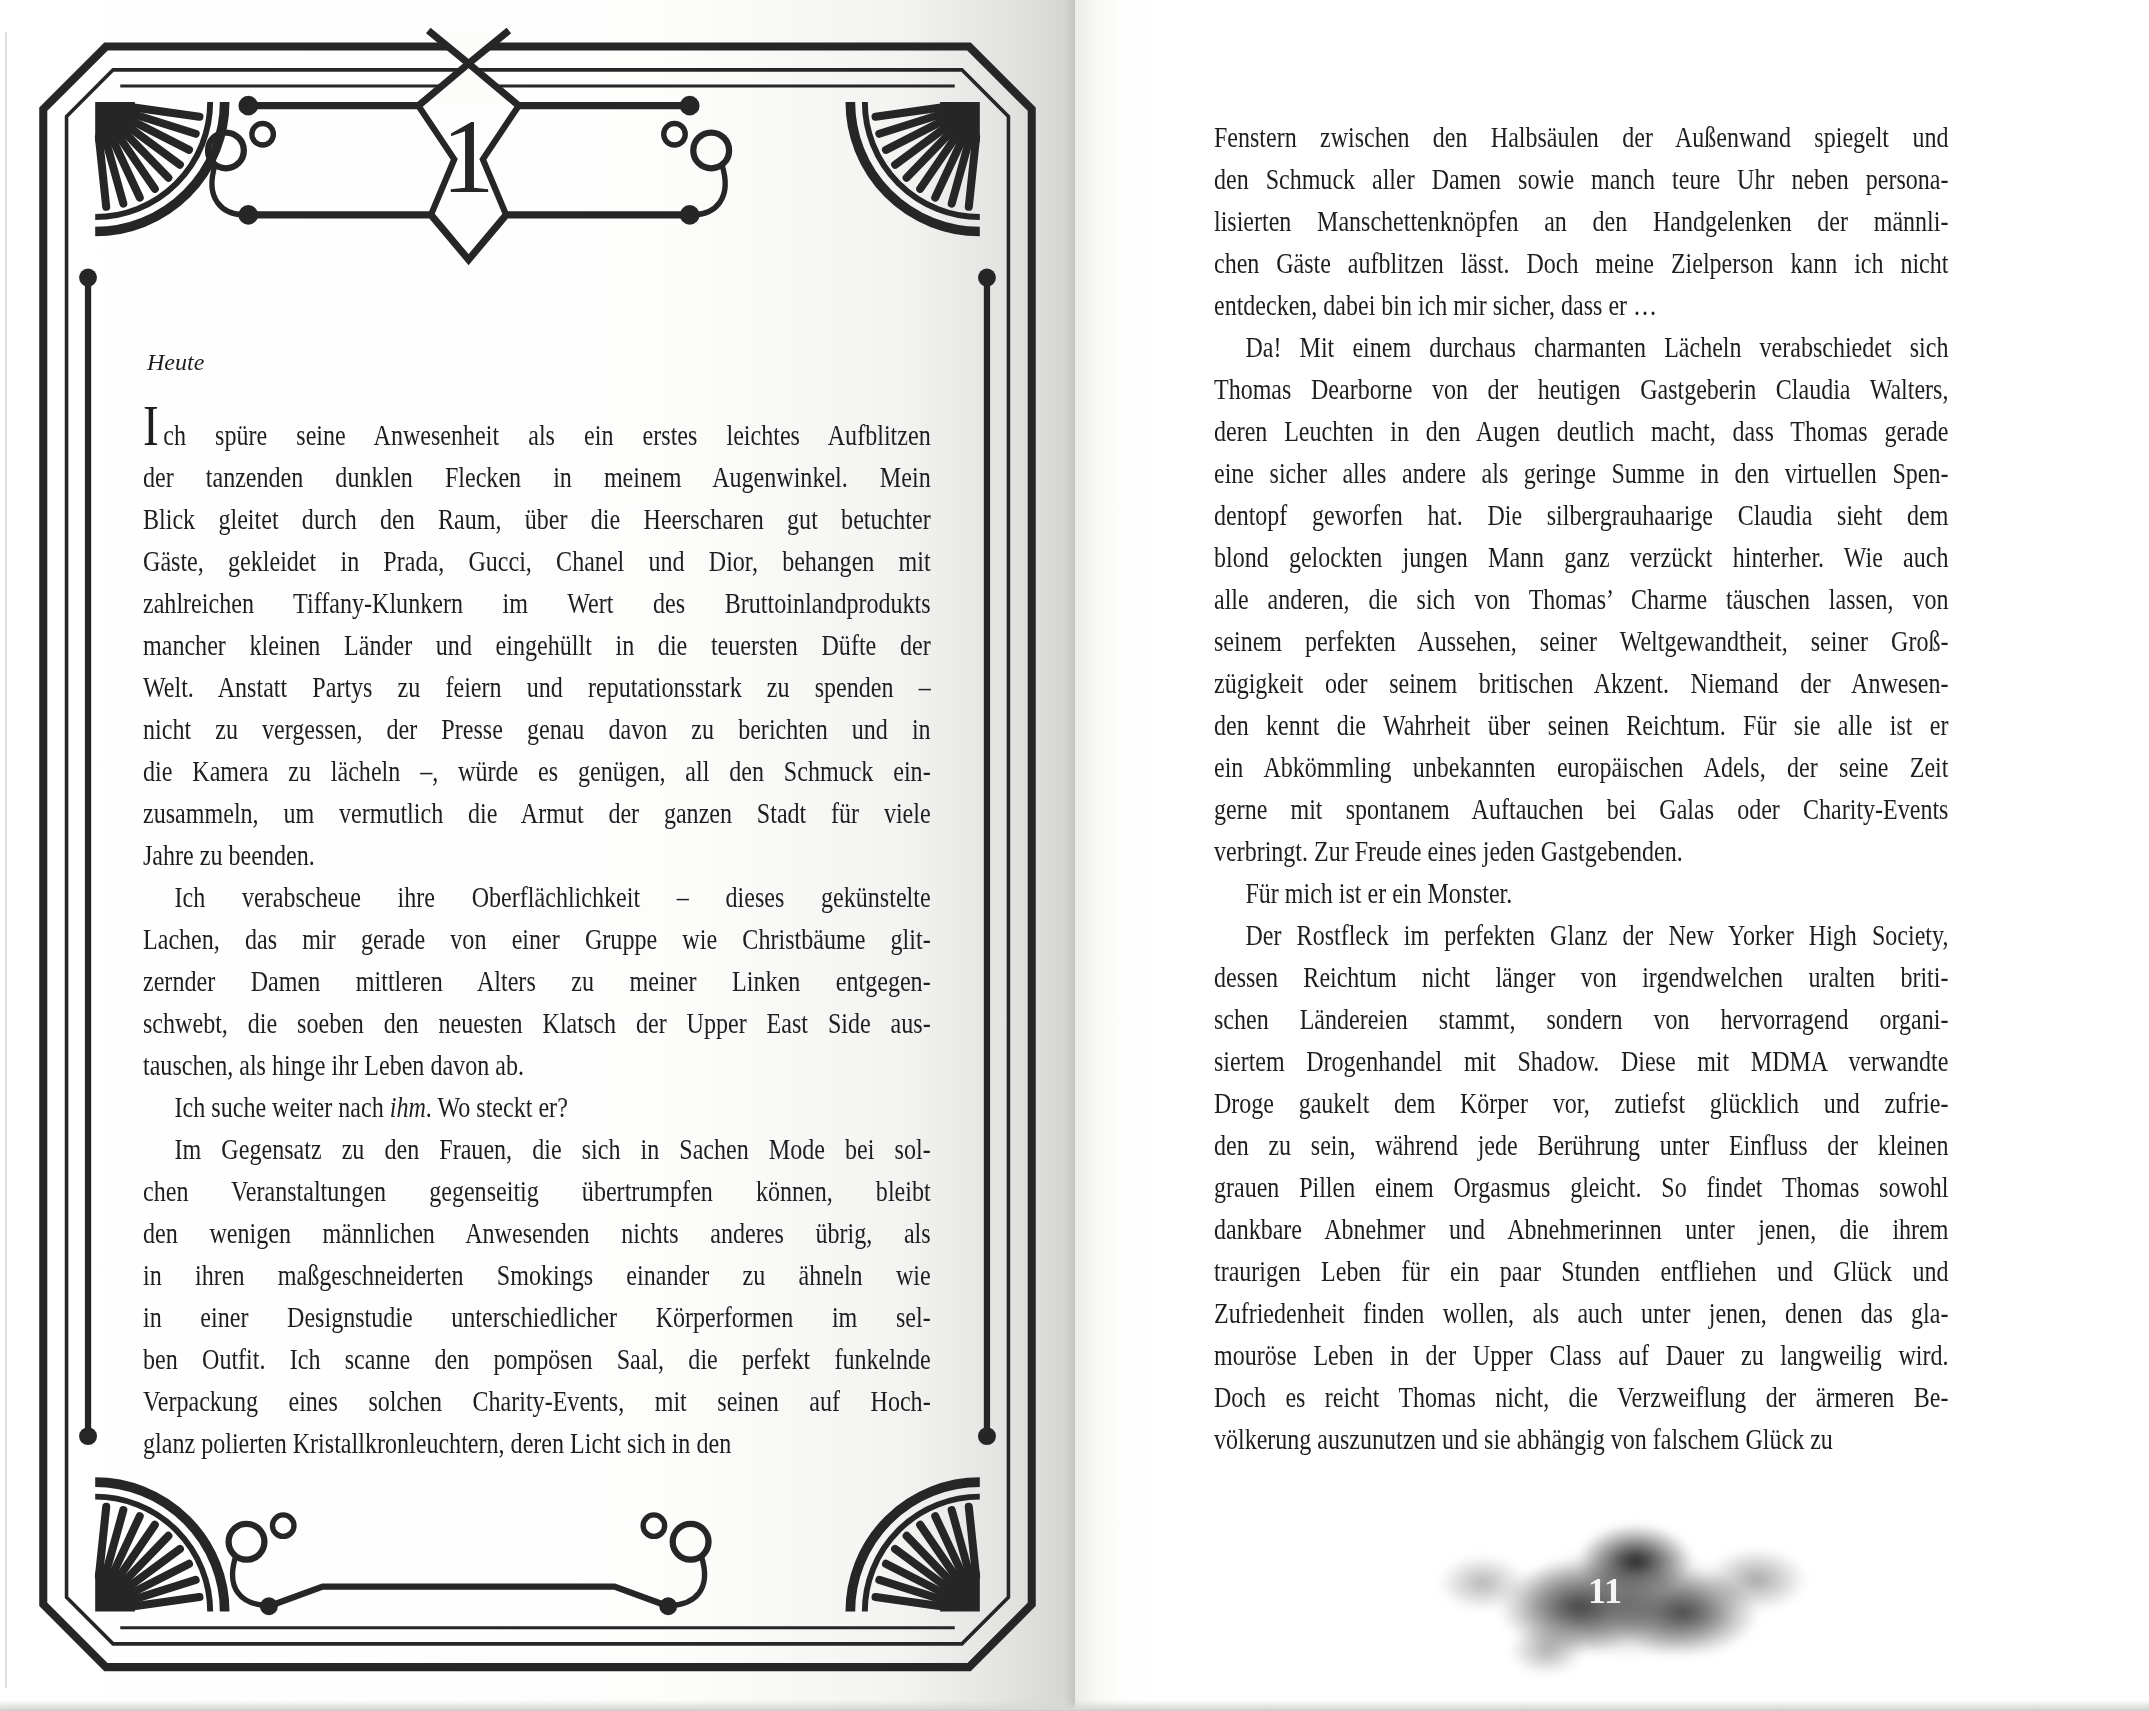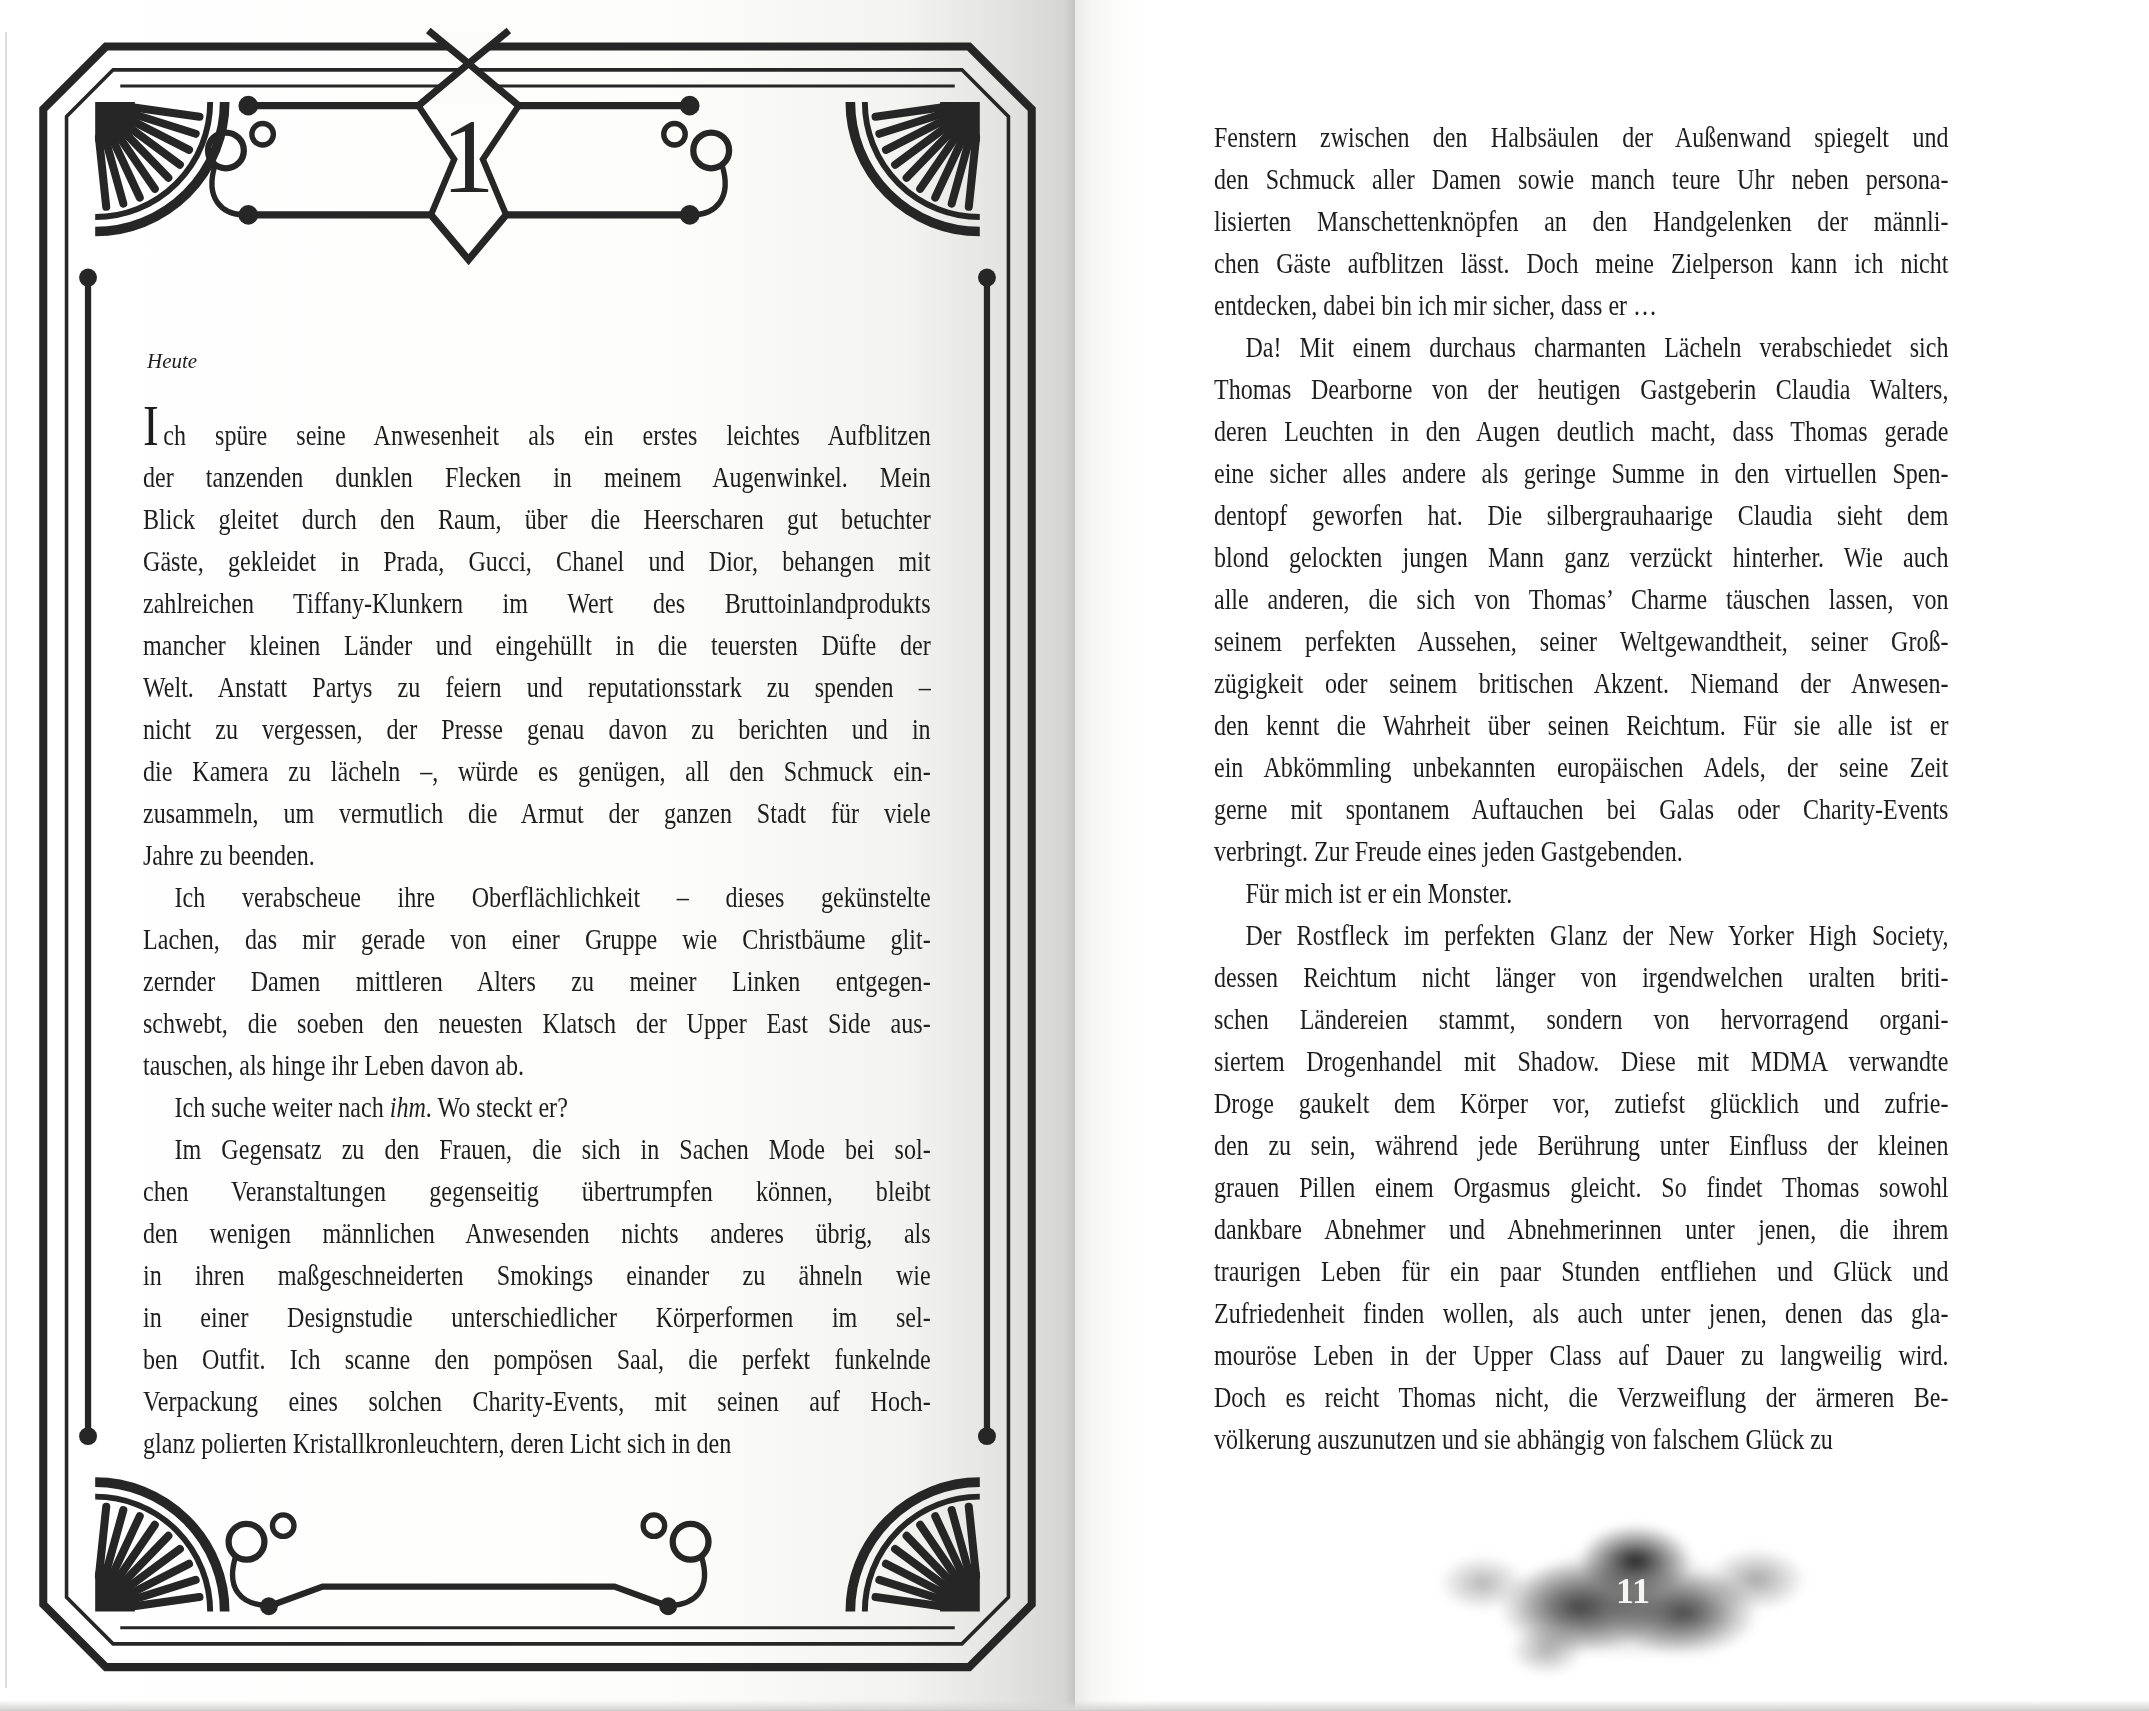--- a/index.html
+++ b/index.html
@@ -30,21 +30,21 @@
   svg.frame{position:absolute;left:0;top:0;width:1075px;height:1711px;}
   .s{stroke:var(--frame,#262626);fill:none;}
   .f{fill:var(--frame,#262626);stroke:none;}
   .mask{fill:#fcfcfb;stroke:none;}
 
   .chapter-num{
     position:absolute;left:401px;top:93px;width:134px;height:127px;line-height:127px;
     text-align:center;font-size:106px;color:var(--frame,#262626);
   }
   .kicker{
-    position:absolute;left:147px;top:349px;font-size:21px;font-style:italic;color:var(--text,#1e1e1e);
+    position:absolute;left:147px;top:349px;font-size:24px;font-style:italic;color:var(--text,#1e1e1e);
   }
 
   .col{position:absolute;color:var(--text,#1e1e1e);font-size:29px;line-height:42px;transform-origin:0 0;}
   .col-left{left:143px;top:414px;width:949px;transform:scaleX(0.83);}
   .col-right{left:139px;top:116px;width:887px;transform:scaleX(0.828);}
   .para{margin:0;}
   .line{text-align:justify;text-align-last:justify;white-space:normal;}
   .line.last{text-align-last:left;}
   .para.indent .line:first-child{text-indent:38px;}
   .it{font-style:italic;}
@@ -56,21 +56,21 @@
       radial-gradient(85px 54px at 52% 30%, rgba(18,18,18,0.92), rgba(18,18,18,0) 68%),
       radial-gradient(116px 67px at 38% 55%, rgba(45,45,45,0.85), rgba(45,45,45,0) 70%),
       radial-gradient(107px 63px at 64% 58%, rgba(40,40,40,0.80), rgba(40,40,40,0) 70%),
       radial-gradient(72px 45px at 82% 40%, rgba(95,95,95,0.55), rgba(95,95,95,0) 70%),
       radial-gradient(63px 40px at 14% 42%, rgba(110,110,110,0.50), rgba(110,110,110,0) 70%),
       radial-gradient(54px 36px at 30% 78%, rgba(80,80,80,0.45), rgba(80,80,80,0) 70%),
       radial-gradient(152px 76px at 50% 52%, rgba(70,70,70,0.50), rgba(70,70,70,0) 75%);
     filter:blur(4.5px);
   }
   .pagenum{
-    position:absolute;left:485px;top:1573px;width:90px;text-align:right;
+    position:absolute;left:485px;top:1573px;width:90px;text-align:center;
     font-size:36px;line-height:36px;font-weight:700;color:var(--page_number,#f5f5f3);
   }
 </style>
 </head>
 <body>
 
 <div class="book">
 
   <section class="page left">
     <svg class="frame" viewBox="0 0 1200 1911" xmlns="http://www.w3.org/2000/svg">

